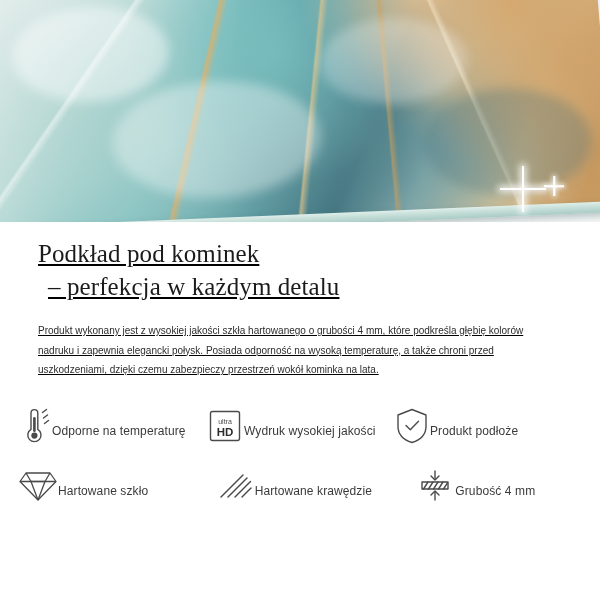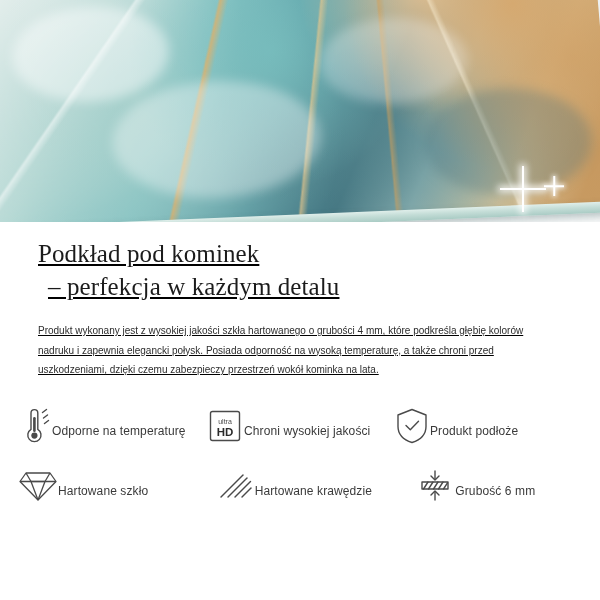--- a/index.html
+++ b/index.html
@@ -224,21 +224,21 @@
       </div>
 
       <div class="feature">
         <div class="icon-wrap">
           <svg class="icon-svg" width="38" height="38" viewBox="0 0 38 38" fill="none">
             <rect x="4.5" y="4.5" width="29" height="29" rx="2" stroke="#4a4a4a" stroke-width="1.4"></rect>
             <text x="19" y="17" text-anchor="middle" font-family="Liberation Sans, sans-serif" font-size="7" fill="#4a4a4a">ultra</text>
             <text x="19" y="28.5" text-anchor="middle" font-family="Liberation Sans, sans-serif" font-size="11.5" font-weight="bold" fill="#2b2b2b">HD</text>
           </svg>
         </div>
-        <div class="caption">Chroni wysokiej jakości</div>
+        <div class="caption">Wydruk wysokiej jakości</div>
       </div>
 
       <div class="feature">
         <div class="icon-wrap">
           <svg class="icon-svg" width="36" height="40" viewBox="0 0 36 40" fill="none" stroke="#4a4a4a" stroke-width="1.4" stroke-linecap="round" stroke-linejoin="round">
             <path d="M18 3.5 L32 9 V20.5 C32 28.5 25.8 34 18 36.5 C10.2 34 4 28.5 4 20.5 V9 Z"></path>
             <path d="M12 19.5 l4.3 4.3 L24.5 15.2"></path>
           </svg>
         </div>
         <div class="caption">Produkt podłoże</div>
@@ -281,19 +281,19 @@
             <rect x="7" y="14" width="26" height="7" stroke="#4a4a4a" stroke-width="1.4"></rect>
             <path d="M8.5 21 L13 14"></path>
             <path d="M13.5 21 L18 14"></path>
             <path d="M18.5 21 L23 14"></path>
             <path d="M23.5 21 L28 14"></path>
             <path d="M28.5 21 L32.5 14.8"></path>
             <path d="M20 32 V24"></path>
             <path d="M16 27 L20 23 L24 27"></path>
           </svg>
         </div>
-        <div class="caption">Grubość 6 mm</div>
+        <div class="caption">Grubość 4 mm</div>
       </div>
 
     </div>
   </div>
 
 </div>
 
 </body></html>

